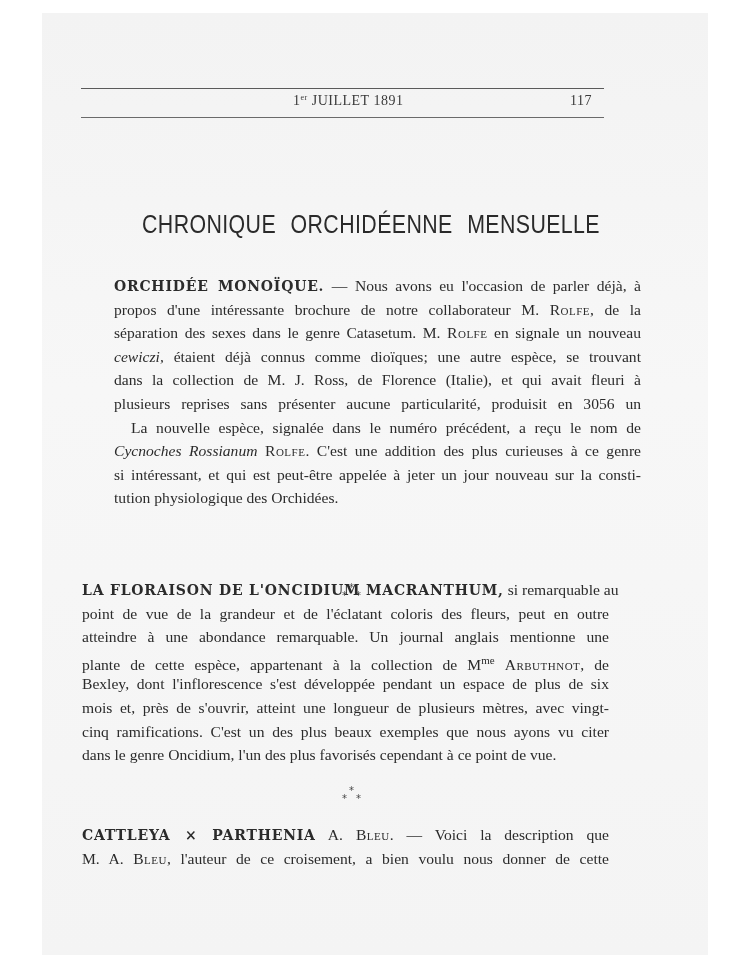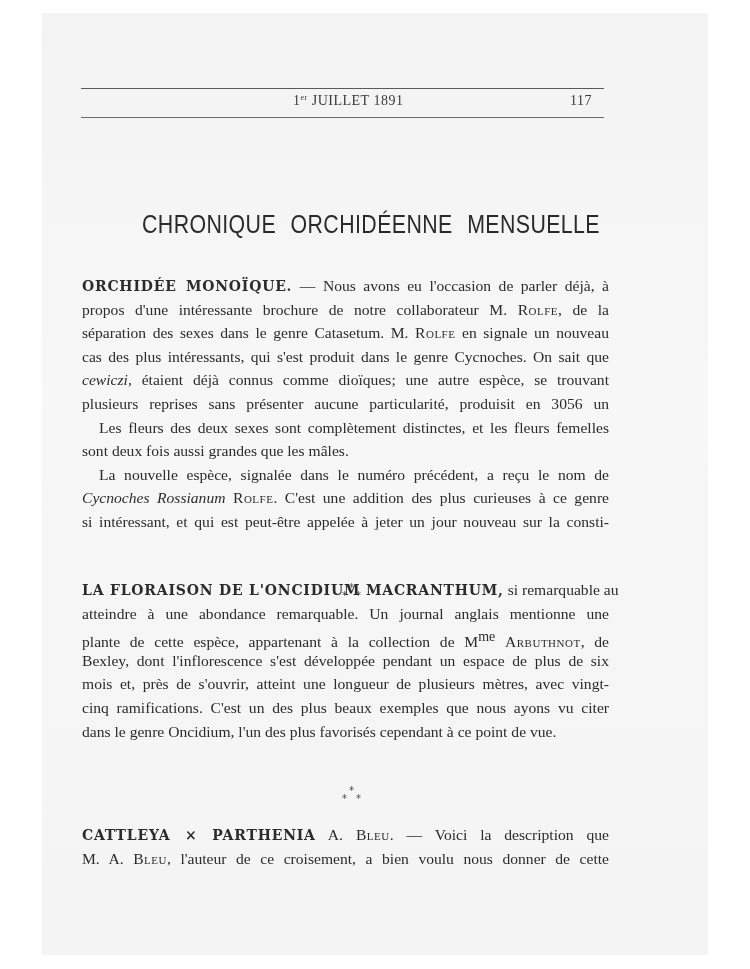--- a/index.html
+++ b/index.html
@@ -41,21 +41,21 @@
   .sc { font-variant: small-caps; letter-spacing: 0.5px; }
   .it { font-style: italic; }
   .asterism {
     position: absolute; left: 340px; width: 28px; height: 20px; font-size: 10px; color: #444;
     font-family: "DejaVu Sans", sans-serif;
   }
   .asterism span { position: absolute; }
   .asterism .a1 { left: 9px; top: 0; }
   .asterism .a2 { left: 2px; top: 8px; }
   .asterism .a3 { left: 16px; top: 8px; }
-  #sec1 { top: 274px; }
+  #sec1 { top: 274px; margin-left: 32px; }
   #sec2 { top: 578px; }
   #sec3 { top: 823px; }
   #ast1 { top: 582px; }
   #ast2 { top: 785px; }
 </style>
 </head>
 <body>
 
 <div class="page"></div>
 
@@ -66,44 +66,42 @@
 </div>
 <div class="rule bottom"></div>
 
 <div class="title">CHRONIQUE ORCHIDÉENNE MENSUELLE</div>
 
 <div class="body-text" id="sec1">
     <div>
       <span class="line"><span class="bold-head">ORCHIDÉE MONOÏQUE.</span><span> — Nous avons eu l'occasion de parler déjà, à</span></span>
       <span class="line"><span>propos d'une intéressante brochure de notre collaborateur M. </span><span class="sc">Rolfe</span><span>, de la</span></span>
       <span class="line"><span>séparation des sexes dans le genre Catasetum. M. </span><span class="sc">Rolfe</span><span> en signale un nouveau</span></span>
-      <span class="line"><span>cas des plus intéressants, qui s'est produit dans le genre Cycnoches. On sait que</span></span>
       <span class="line"><span class="it">cewiczi,</span><span> étaient déjà connus comme dioïques; une autre espèce, se trouvant</span></span>
+      <span class="line"><span>dans la collection de M. J. Ross, de Florence (Italie), et qui avait fleuri à</span></span>
       <span class="line"><span>plusieurs reprises sans présenter aucune particularité, produisit en 3056 un</span></span>
-    </div>
-    <div>
-      <span class="line indent"><span>Les fleurs des deux sexes sont complètement distinctes, et les fleurs femelles</span></span>
-      <span class="line last"><span>sont deux fois aussi grandes que les mâles.</span></span>
     </div>
     <div>
       <span class="line indent"><span>La nouvelle espèce, signalée dans le numéro précédent, a reçu le nom de</span></span>
       <span class="line"><span class="it">Cycnoches Rossianum</span><span> </span><span class="sc">Rolfe</span><span>. C'est une addition des plus curieuses à ce genre</span></span>
       <span class="line"><span>si intéressant, et qui est peut-être appelée à jeter un jour nouveau sur la consti-</span></span>
+      <span class="line last"><span>tution physiologique des Orchidées.</span></span>
     </div>
   </div>
 <div class="asterism" id="ast1">
   <span class="a1">*</span>
   <span class="a2">*</span>
   <span class="a3">*</span>
 </div>
 <div class="body-text" id="sec2">
     <div>
       <span class="line"><span class="bold-head">LA FLORAISON DE L'ONCIDIUM MACRANTHUM,</span><span> si remarquable au</span></span>
+      <span class="line"><span>point de vue de la grandeur et de l'éclatant coloris des fleurs, peut en outre</span></span>
       <span class="line"><span>atteindre à une abondance remarquable. Un journal anglais mentionne une</span></span>
-      <span class="line"><span>plante de cette espèce, appartenant à la collection de M</span><sup style="font-size: 14px;">me</sup><span> </span><span class="sc">Arbuthnot</span><span>, de</span></span>
+      <span class="line"><span>plante de cette espèce, appartenant à la collection de M</span><sup style="font-size: 11px;">me</sup><span> </span><span class="sc">Arbuthnot</span><span>, de</span></span>
       <span class="line"><span>Bexley, dont l'inflorescence s'est développée pendant un espace de plus de six</span></span>
       <span class="line"><span>mois et, près de s'ouvrir, atteint une longueur de plusieurs mètres, avec vingt-</span></span>
       <span class="line"><span>cinq ramifications. C'est un des plus beaux exemples que nous ayons vu citer</span></span>
       <span class="line last"><span>dans le genre Oncidium, l'un des plus favorisés cependant à ce point de vue.</span></span>
     </div>
   </div>
 <div class="asterism" id="ast2">
   <span class="a1">*</span>
   <span class="a2">*</span>
   <span class="a3">*</span>

